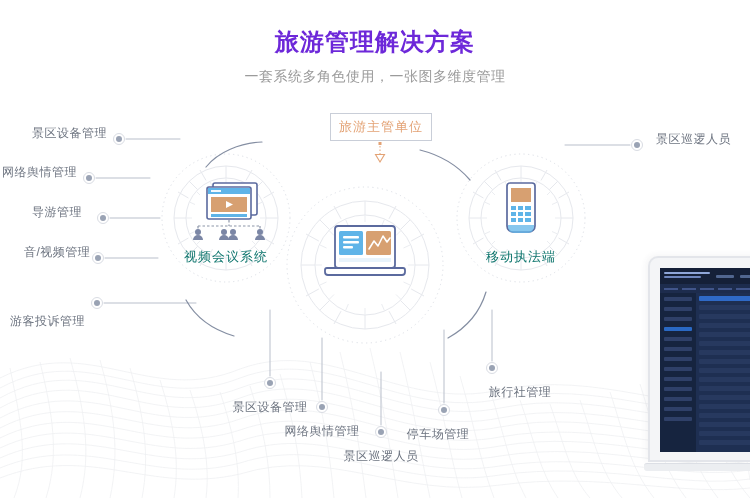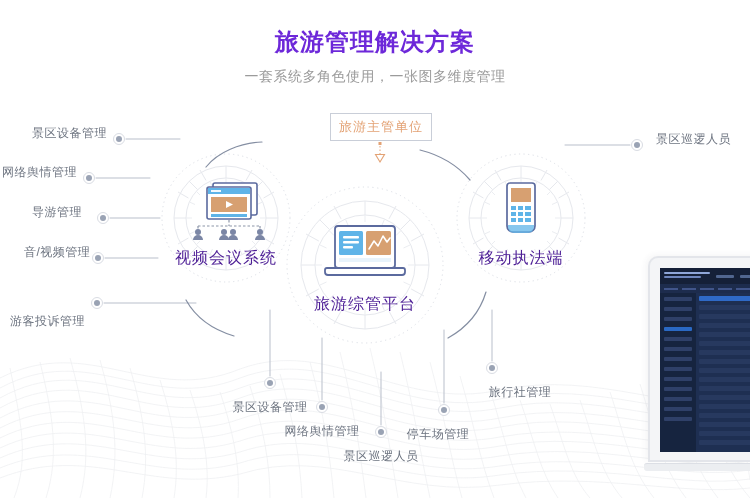--- a/index.html
+++ b/index.html
@@ -35,21 +35,21 @@
   .auth-arrow{position:absolute;left:370px;top:142px;width:20px;height:24px;z-index:8;}
 
   
   .ring{position:absolute;z-index:3;}
   .ring-left{left:160px;top:152px;}
   .ring-right{left:455px;top:152px;}
   .ring-center{left:285px;top:185px;}
 
   
   .node{position:absolute;z-index:5;text-align:center;}
-  .node .lbl{font-size:16px;letter-spacing:1px;color:#4c1d95;white-space:nowrap;}
+  .node .lbl{font-size:13px;letter-spacing:1px;color:#0f766e;white-space:nowrap;}
   .node-left{left:160px;top:178px;width:132px;}
   .node-right{left:455px;top:178px;width:132px;}
   .node-center{left:285px;top:222px;width:160px;}
   .node-icon{height:62px;display:flex;align-items:flex-end;justify-content:center;margin-bottom:8px;}
   .node-center .node-icon{height:64px;}
 
   
   .links{position:absolute;left:0;top:0;width:750px;height:498px;z-index:4;}
 
   
@@ -410,21 +410,20 @@
           <rect x="28" y="14" width="16" height="2.4" rx="1"></rect>
           <rect x="28" y="19" width="16" height="2.4" rx="1"></rect>
           <rect x="28" y="24" width="10" height="2.4" rx="1"></rect>
         </g>
         <rect x="51" y="9" width="25" height="24" rx="1.5" fill="#d7a071"></rect>
         <polyline points="54,27 59,19 63,24 68,14 72,20 75,16" fill="none" stroke="#ffffff" stroke-width="1.6" stroke-linejoin="round" stroke-linecap="round"></polyline>
         <rect x="24" y="36" width="52" height="4" fill="#e8f3fb"></rect>
         <path d="M12,46 h76 a2,2 0 0 1 2,2 v2 a3,3 0 0 1 -3,3 h-74 a3,3 0 0 1 -3,-3 v-2 a2,2 0 0 1 2,-2 z" fill="#ffffff" stroke="#5b6a9e" stroke-width="1.8"></path>
       </svg>
     </div>
-    <div class="lbl">旅游综管平台</div>
   </div>
 
   <div class="side-label" style="left:32px;top:133px;transform:translateY(-50%);">景区设备管理</div>
   <div class="side-label" style="left:2px;top:172px;transform:translateY(-50%);">网络舆情管理</div>
   <div class="side-label" style="left:32px;top:212px;transform:translateY(-50%);">导游管理</div>
   <div class="side-label" style="left:24px;top:252px;transform:translateY(-50%);">音/视频管理</div>
   <div class="side-label" style="left:10px;top:297px;transform:translateY(-50%);margin-top:24px;">游客投诉管理</div>
 
   <div class="side-label" style="left:656px;top:139px;transform:translateY(-50%);text-align:center;">景区巡逻人员</div>
 

